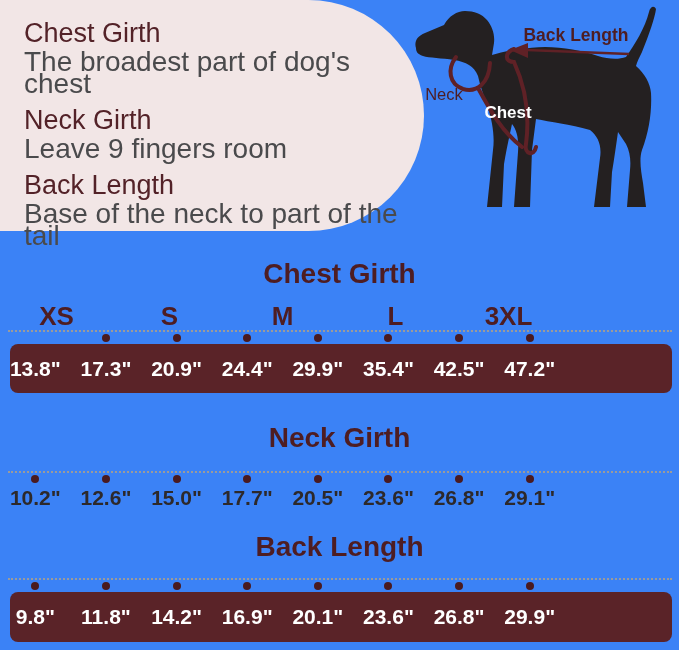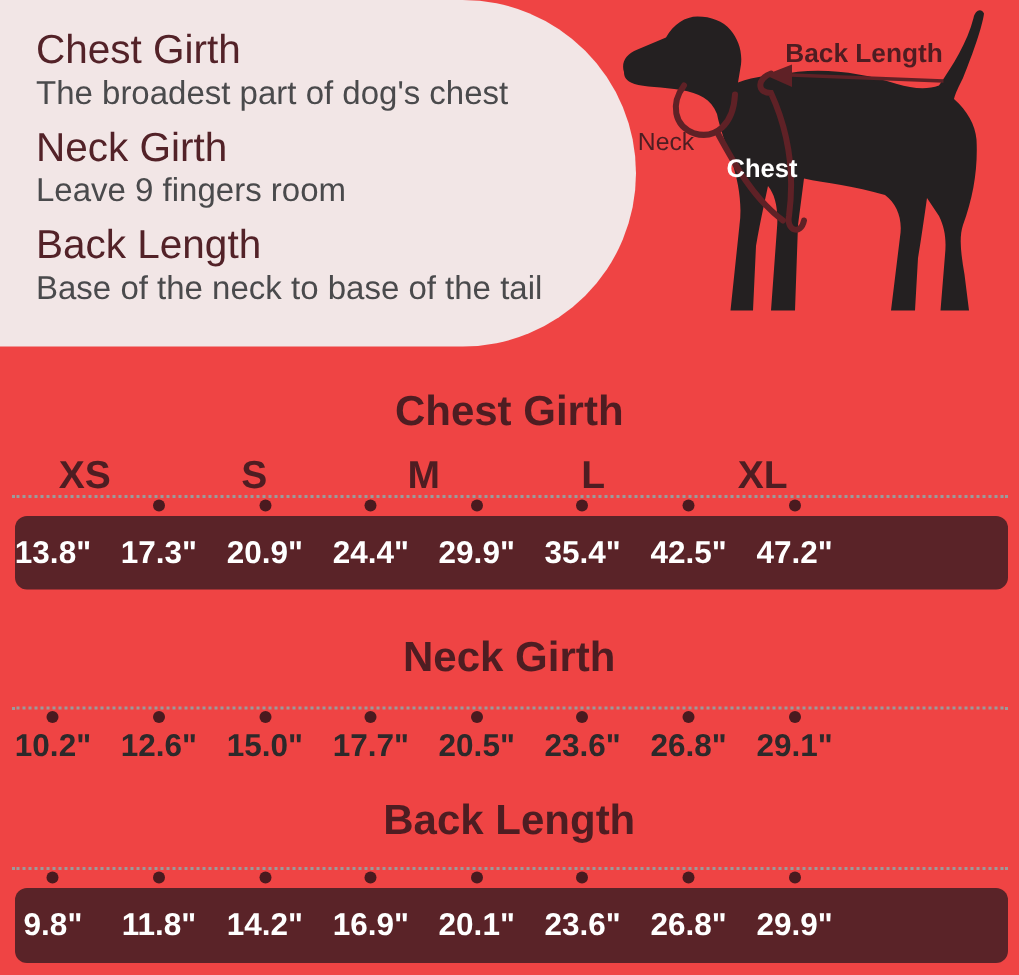--- a/index.html
+++ b/index.html
@@ -1,28 +1,28 @@
 <!DOCTYPE html>
 <html><head>
 <meta charset="utf-8">
 <style>
   html,body{margin:0;padding:0;background:#ffffff;}
   #canvas{
-    position:relative;width:679px;height:650px;overflow:hidden;background:#ef4444;
+    position:relative;width:679px;height:650px;overflow:hidden;background:#3b82f6;
     font-family:"Liberation Sans", sans-serif;
   }
   
   .panel{
     position:absolute;left:0;top:0;width:424px;height:231px;
     background:#F2E6E6;border-radius:0 116px 116px 0;
     box-sizing:border-box;padding:20px 0 0 24px;
   }
   .panel-item{margin-bottom:12px;}
   .panel-title{font-size:27px;color:#532228;line-height:27px;margin-bottom:4px;}
-  .panel-desc{font-size:22px;color:#4A4A4C;line-height:22px;}
+  .panel-desc{font-size:28px;color:#4A4A4C;line-height:22px;}
   .panel-desc:empty{display:none;}
   
   .dog-wrap{position:absolute;left:398px;top:0;width:281px;height:230px;}
   
   .sec-title{
     position:absolute;left:0;width:679px;text-align:center;
     font-size:28px;font-weight:bold;color:#4E1D22;line-height:30px;
   }
   .grid-row{position:absolute;left:0;width:565px;display:flex;}
   .grid-row > div{flex:1;text-align:center;}
@@ -50,21 +50,21 @@
       <div class="panel-desc">The broadest part of dog's chest</div>
 
     </div>
     <div class="panel-item">
       <div class="panel-title">Neck Girth</div>
       <div class="panel-desc">Leave 9 fingers room</div>
 
     </div>
     <div class="panel-item">
       <div class="panel-title">Back Length</div>
-      <div class="panel-desc">Base of the neck to base of the tail</div>
+      <div class="panel-desc">Base of the neck to part of the tail</div>
     </div>
   </div>
 
   <div class="dog-wrap">
     <svg width="281" height="230" viewBox="0 0 281 230" xmlns="http://www.w3.org/2000/svg">
       <path fill="#242021" d="M18,48 C16,42 19,36 27,33 L46,25 C51,16 59,11 67,11 C76,11 84,14 89,20 C94,26 97,34 96,43 L94,55 C103,52 112,50 121,50 C146,44 176,48 200,56 C210,59 220,60 228,57 C237,44 247,28 251,12 C252,7 256,5 258,9 C257,17 251,35 244,52 C241,58 239,62 238,66 C247,74 252,83 253,93 C254,112 251,131 244,150 C241,159 243,171 245,183 L248,207 L229,207 L232,170 C233,160 232,152 228,144 L220,132 C218,146 216,160 214,172 L212,207 L196,207 L202,158 C204,146 200,136 192,130 C172,124 152,122 138,119 L134,150 L132,207 L116,207 L120,152 C121,140 119,130 114,124 C111,138 108,152 106,164 L104,207 L89,207 L95,150 C97,136 94,120 90,108 C86,96 82,86 80,76 C76,66 68,62 56,60 C44,58 31,58 25,56 C19,54 18,51 18,48 Z"></path>
       <path fill="none" stroke="#5F2126" stroke-width="4" stroke-linecap="round" d="M58,57 C49,69 51,84 65,89 C79,93 91,83 92,63"></path>
       <path fill="none" stroke="#5F2126" stroke-width="4" stroke-linecap="round" d="M80,88 C92,110 104,132 124,147"></path>
       <path fill="none" stroke="#5F2126" stroke-width="4" stroke-linecap="round" d="M116,49 C107,52 106,62 116,62 C127,86 132,114 128,144 C126,154 136,157 138,147"></path>
       <path fill="none" stroke="#5F2126" stroke-width="2.5" d="M231,54 L129,50"></path>
@@ -75,21 +75,21 @@
     </svg>
   </div>
 
   <div class="sec-title" style="top:259px;">Chest Girth</div>
 
   <div class="grid-row sizes-row" style="top:301px;">
     <div>XS</div>
     <div>S</div>
     <div>M</div>
     <div>L</div>
-    <div>XL</div>
+    <div>3XL</div>
   </div>
 
   <div class="dotline" style="top:330px;"></div>
   <div class="grid-row dots-row" style="top:328px;">
     <div><span class="dot sunken"></span></div>
     <div><span class="dot"></span></div>
     <div><span class="dot"></span></div>
     <div><span class="dot"></span></div>
     <div><span class="dot"></span></div>
     <div><span class="dot"></span></div>

